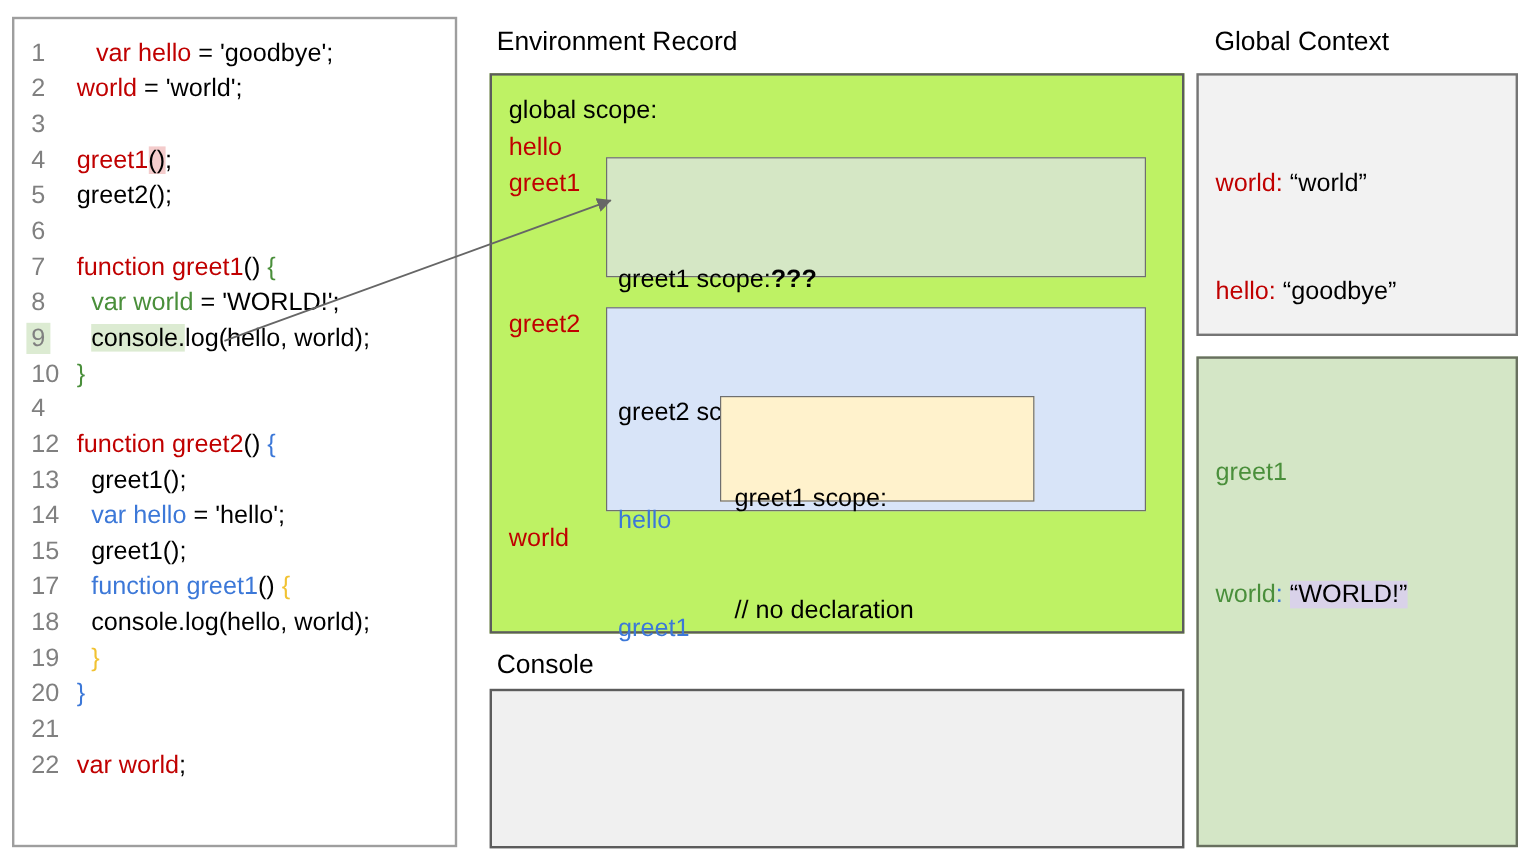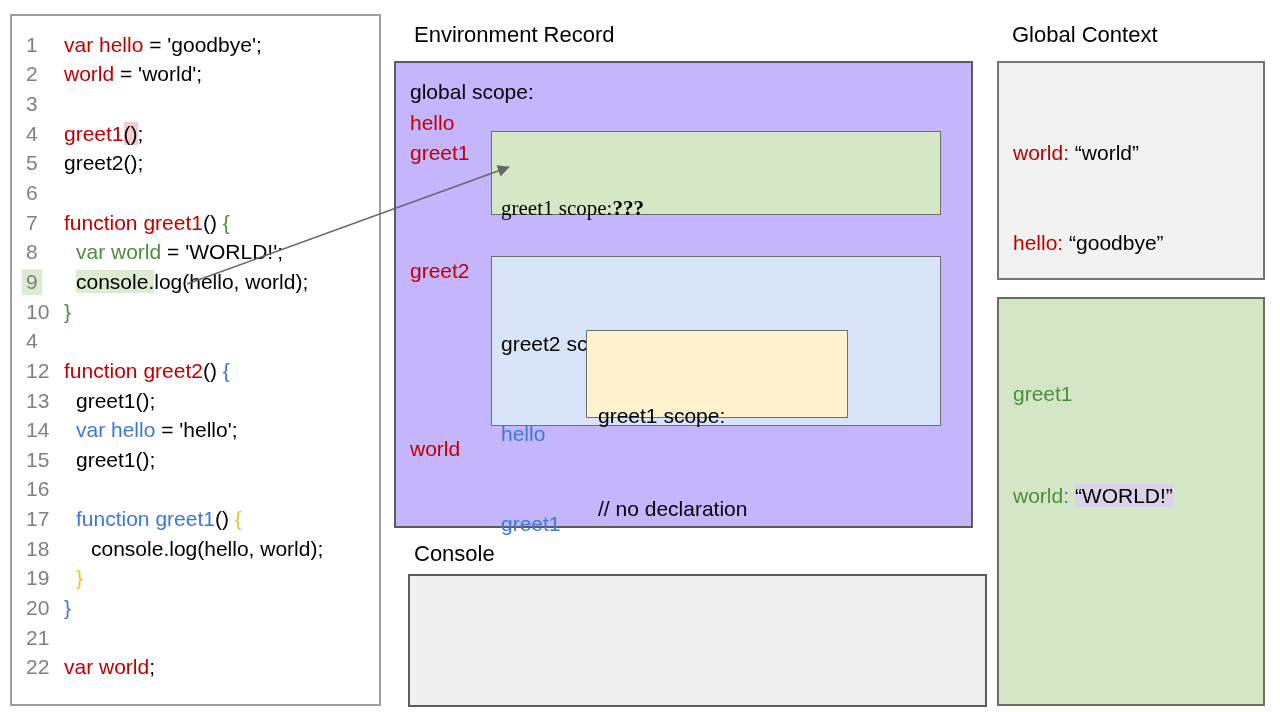--- a/index.html
+++ b/index.html
@@ -27,26 +27,26 @@
   }
   .code-line{display:flex;height:29.65px;align-items:center;font-size:21px;white-space:pre;}
   .lnum{flex:0 0 38px;width:38px;color:#808080;}
   .lnum .digit{display:inline-block;}
   .lnum .numhl{background:#dcebd2;padding:1px 4px;margin-left:-4px;}
   .ltext{white-space:pre;}
 
   
   #env-title{left:414px;top:23px;}
   #env-box{
-    left:394px;top:61px;width:579px;height:467px;box-sizing:border-box;
-    background:#c4b5fd;border:2px solid #5c5c5c;
+    left:408px;top:61px;width:579px;height:467px;box-sizing:border-box;
+    background:#bef264;border:2px solid #5c5c5c;
   }
   .env-label{position:absolute;left:14px;font-size:21px;line-height:30px;white-space:pre;}
   .scope-box{position:absolute;box-sizing:border-box;border:1.5px solid #6f6f6f;font-size:21px;line-height:30px;white-space:pre;}
-  #g1box{left:95px;top:68px;width:450px;height:84px;background:#d5e7c5;padding:1px 0 0 9px;font-family:Liberation Serif, serif;}
+  #g1box{left:95px;top:68px;width:450px;height:100px;background:#d5e7c5;padding:26px 0 0 9px;}
   #g2box{left:95px;top:193px;width:450px;height:170px;background:#d8e4f8;padding:12px 0 0 9px;}
   #g1inner{left:94px;top:73px;width:262px;height:88px;background:#fff2cc;padding:7px 0 0 11px;line-height:31px;}
 
   
   #console-title{left:414px;top:542px;}
   #console-box{
     left:408px;top:574px;width:579px;height:133px;box-sizing:border-box;
     background:#f0f0f0;border:2px solid #5c5c5c;
   }
 
@@ -67,38 +67,37 @@
 
   #arrow-layer{left:0;top:0;pointer-events:none;z-index:10;}
 </style>
 </head>
 <body>
 
 <div id="page">
 
   <div id="code-panel" class="abs">
     <div id="code-lines">
-        <div class="code-line"><span class="lnum"><span class="digit">1</span></span><span class="ltext" style="margin-left: 0px;"><span class="sg-red">var hello</span><span class="sg-black"> = 'goodbye';</span></span></div>
+        <div class="code-line"><span class="lnum"><span class="digit">1</span></span><span class="ltext" style="margin-left: 16px;"><span class="sg-red">var hello</span><span class="sg-black"> = 'goodbye';</span></span></div>
         <div class="code-line"><span class="lnum"><span class="digit">2</span></span><span class="ltext" style="margin-left: 0px; text-align: right;"><span class="sg-red">world</span><span class="sg-black"> = 'world';</span></span></div>
         <div class="code-line"><span class="lnum"><span class="digit">3</span></span><span class="ltext" style="margin-left: 0px;"></span></div>
         <div class="code-line"><span class="lnum"><span class="digit">4</span></span><span class="ltext" style="margin-left: 0px;"><span class="sg-red">greet1</span><span class="sg-black hl-pink">()</span><span class="sg-black">;</span></span></div>
         <div class="code-line"><span class="lnum"><span class="digit">5</span></span><span class="ltext" style="margin-left: 0px; text-align: center;"><span class="sg-black">greet2();</span></span></div>
         <div class="code-line"><span class="lnum"><span class="digit">6</span></span><span class="ltext" style="margin-left: 0px;"></span></div>
         <div class="code-line"><span class="lnum"><span class="digit">7</span></span><span class="ltext" style="margin-left: 0px;"><span class="sg-red">function greet1</span><span class="sg-black">() </span><span class="sg-green">{</span></span></div>
         <div class="code-line"><span class="lnum"><span class="digit">8</span></span><span class="ltext" style="margin-left: 12px;"><span class="sg-green">var world</span><span class="sg-black"> = 'WORLD!';</span></span></div>
         <div class="code-line"><span class="lnum"><span class="digit numhl">9</span></span><span class="ltext" style="margin-left: 12px;"><span class="sg-black hl-green">console.</span><span class="sg-black">log(hello, world);</span></span></div>
         <div class="code-line"><span class="lnum"><span class="digit">10</span></span><span class="ltext" style="margin-left: 0px;"><span class="sg-green">}</span></span></div>
         <div class="code-line"><span class="lnum"><span class="digit">4</span></span><span class="ltext" style="margin-left: 0px;"></span></div>
         <div class="code-line"><span class="lnum"><span class="digit">12</span></span><span class="ltext" style="margin-left: 0px;"><span class="sg-red">function greet2</span><span class="sg-black">() </span><span class="sg-blue">{</span></span></div>
         <div class="code-line"><span class="lnum"><span class="digit">13</span></span><span class="ltext" style="margin-left: 12px;"><span class="sg-black">greet1();</span></span></div>
         <div class="code-line"><span class="lnum"><span class="digit">14</span></span><span class="ltext" style="margin-left: 12px;"><span class="sg-blue">var hello</span><span class="sg-black"> = 'hello';</span></span></div>
         <div class="code-line"><span class="lnum"><span class="digit">15</span></span><span class="ltext" style="margin-left: 12px;"><span class="sg-black">greet1();</span></span></div>
-        <div class="code-line"><span class="lnum"><span class="digit">16</span></span><span class="ltext" style="margin-left: 0px;"></span></div>
         <div class="code-line"><span class="lnum"><span class="digit">17</span></span><span class="ltext" style="margin-left: 12px;"><span class="sg-blue">function greet1</span><span class="sg-black">() </span><span class="sg-yellow">{</span></span></div>
-        <div class="code-line"><span class="lnum"><span class="digit">18</span></span><span class="ltext" style="margin-left: 27px;"><span class="sg-black">console.log(hello, world);</span></span></div>
+        <div class="code-line"><span class="lnum"><span class="digit">18</span></span><span class="ltext" style="margin-left: 12px;"><span class="sg-black">console.log(hello, world);</span></span></div>
         <div class="code-line"><span class="lnum"><span class="digit">19</span></span><span class="ltext" style="margin-left: 12px;"><span class="sg-yellow">}</span></span></div>
         <div class="code-line"><span class="lnum"><span class="digit">20</span></span><span class="ltext" style="margin-left: 0px;"><span class="sg-blue">}</span></span></div>
         <div class="code-line"><span class="lnum"><span class="digit">21</span></span><span class="ltext" style="margin-left: 0px;"></span></div>
         <div class="code-line"><span class="lnum"><span class="digit">22</span></span><span class="ltext" style="margin-left: 0px;"><span class="sg-red">var world</span><span class="sg-black">;</span></span></div>
       </div>
   </div>
 
   <h2 id="env-title" class="ttl abs">Environment Record</h2>
 
   <div id="env-box" class="abs">

